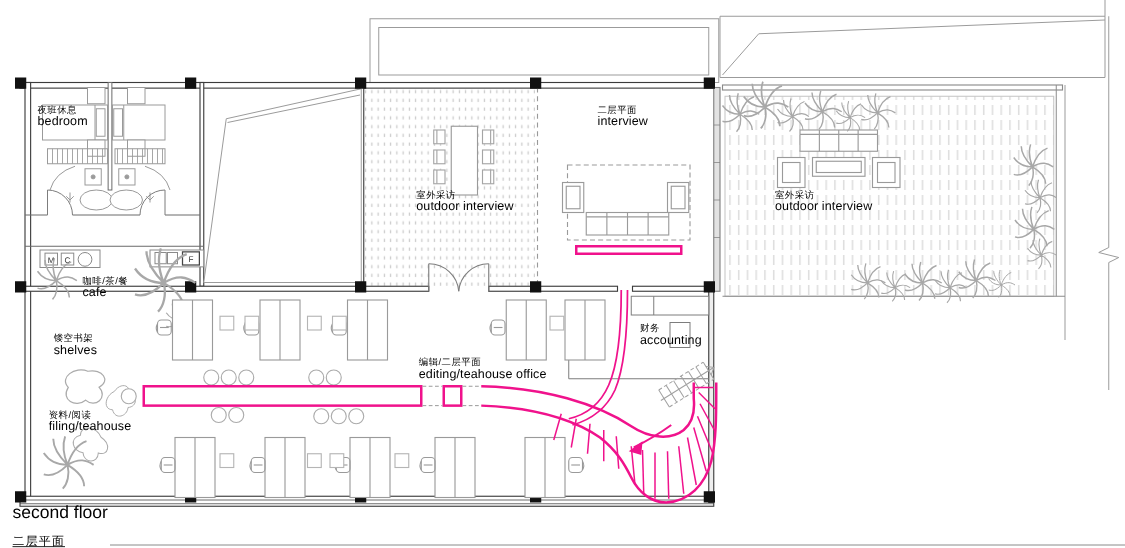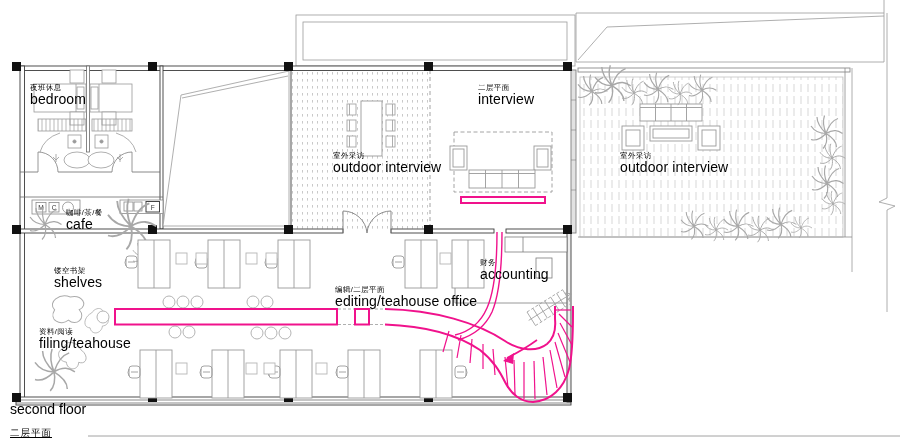--- a/index.html
+++ b/index.html
@@ -1,21 +1,21 @@
 <!DOCTYPE html>
 <html><head>
 <meta charset="utf-8">
 <style>
   html,body{margin:0;padding:0;background:#fff;}
   .canvas{position:relative;width:900px;height:438px;background:#fff;overflow:hidden;
           font-family:"Liberation Sans","DejaVu Sans",sans-serif;}
   .canvas svg{position:absolute;left:0;top:0;}
   .lbl{position:absolute;color:#000;line-height:1.12;white-space:nowrap;}
   .lbl .zh{font-size:7.5px;letter-spacing:.4px;}
-  .lbl .en{font-size:14px;letter-spacing:.1px;}
+  .lbl .en{font-size:10px;letter-spacing:.1px;}
   .title{position:absolute;left:10px;top:401px;color:#000;}
   .title .en{font-size:14px;}
   .title .zh{font-size:9.5px;margin-top:10px;letter-spacing:1px;text-decoration:underline;}
   .hl{stroke:#F0128C;}
 </style>
 </head>
 <body>
 
 <div class="canvas">
 
@@ -375,25 +375,25 @@
     <polygon points="503,361 514,353 513,364" fill="#F0128C" stroke="none"></polygon>
   </g>
 
   <line x1="88" y1="436" x2="900" y2="436" stroke="#8a8a8a" stroke-width="0.8"></line>
 </svg>
 
 <div class="lbl" style="left:30px;top:84px">
   <div class="zh">夜班休息</div>
       <div class="en">bedroom</div>
 </div>
-<div class="lbl" style="left:66px;top:209px">
+<div class="lbl" style="left:66px;top:221px">
   <div class="zh">咖啡/茶/餐</div>
       <div class="en">cafe</div>
 </div>
-<div class="lbl" style="left:54px;top:267px">
+<div class="lbl" style="left:43px;top:267px">
   <div class="zh">镂空书架</div>
       <div class="en">shelves</div>
 </div>
 <div class="lbl" style="left:39px;top:328px">
   <div class="zh">资料/阅读</div>
       <div class="en">filing/teahouse</div>
 </div>
 <div class="lbl" style="left:333px;top:152px">
   <div class="zh">室外采访</div>
       <div class="en">outdoor interview</div>
@@ -403,21 +403,21 @@
       <div class="en">interview</div>
 </div>
 <div class="lbl" style="left:620px;top:152px">
   <div class="zh">室外采访</div>
       <div class="en">outdoor interview</div>
 </div>
 <div class="lbl" style="left:335px;top:286px">
   <div class="zh">编辑/二层平面</div>
       <div class="en">editing/teahouse office</div>
 </div>
-<div class="lbl" style="left:480px;top:259px">
+<div class="lbl" style="left:512px;top:259px">
   <div class="zh">财务</div>
       <div class="en">accounting</div>
 </div>
 
 <div class="title">
   <div class="en">second floor</div>
   <div class="zh">二层平面</div>
 </div>
 
 </div>

